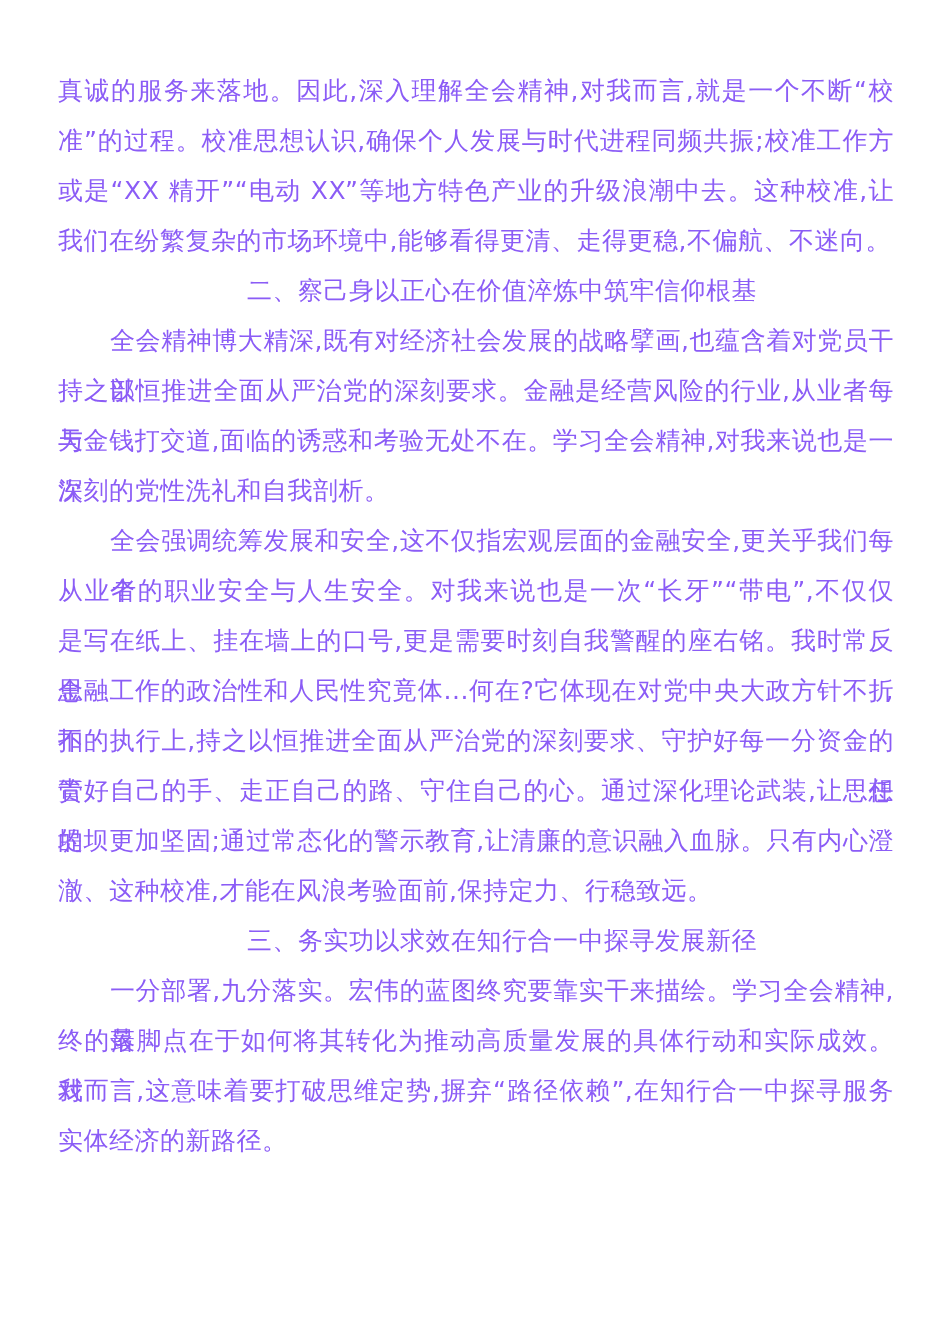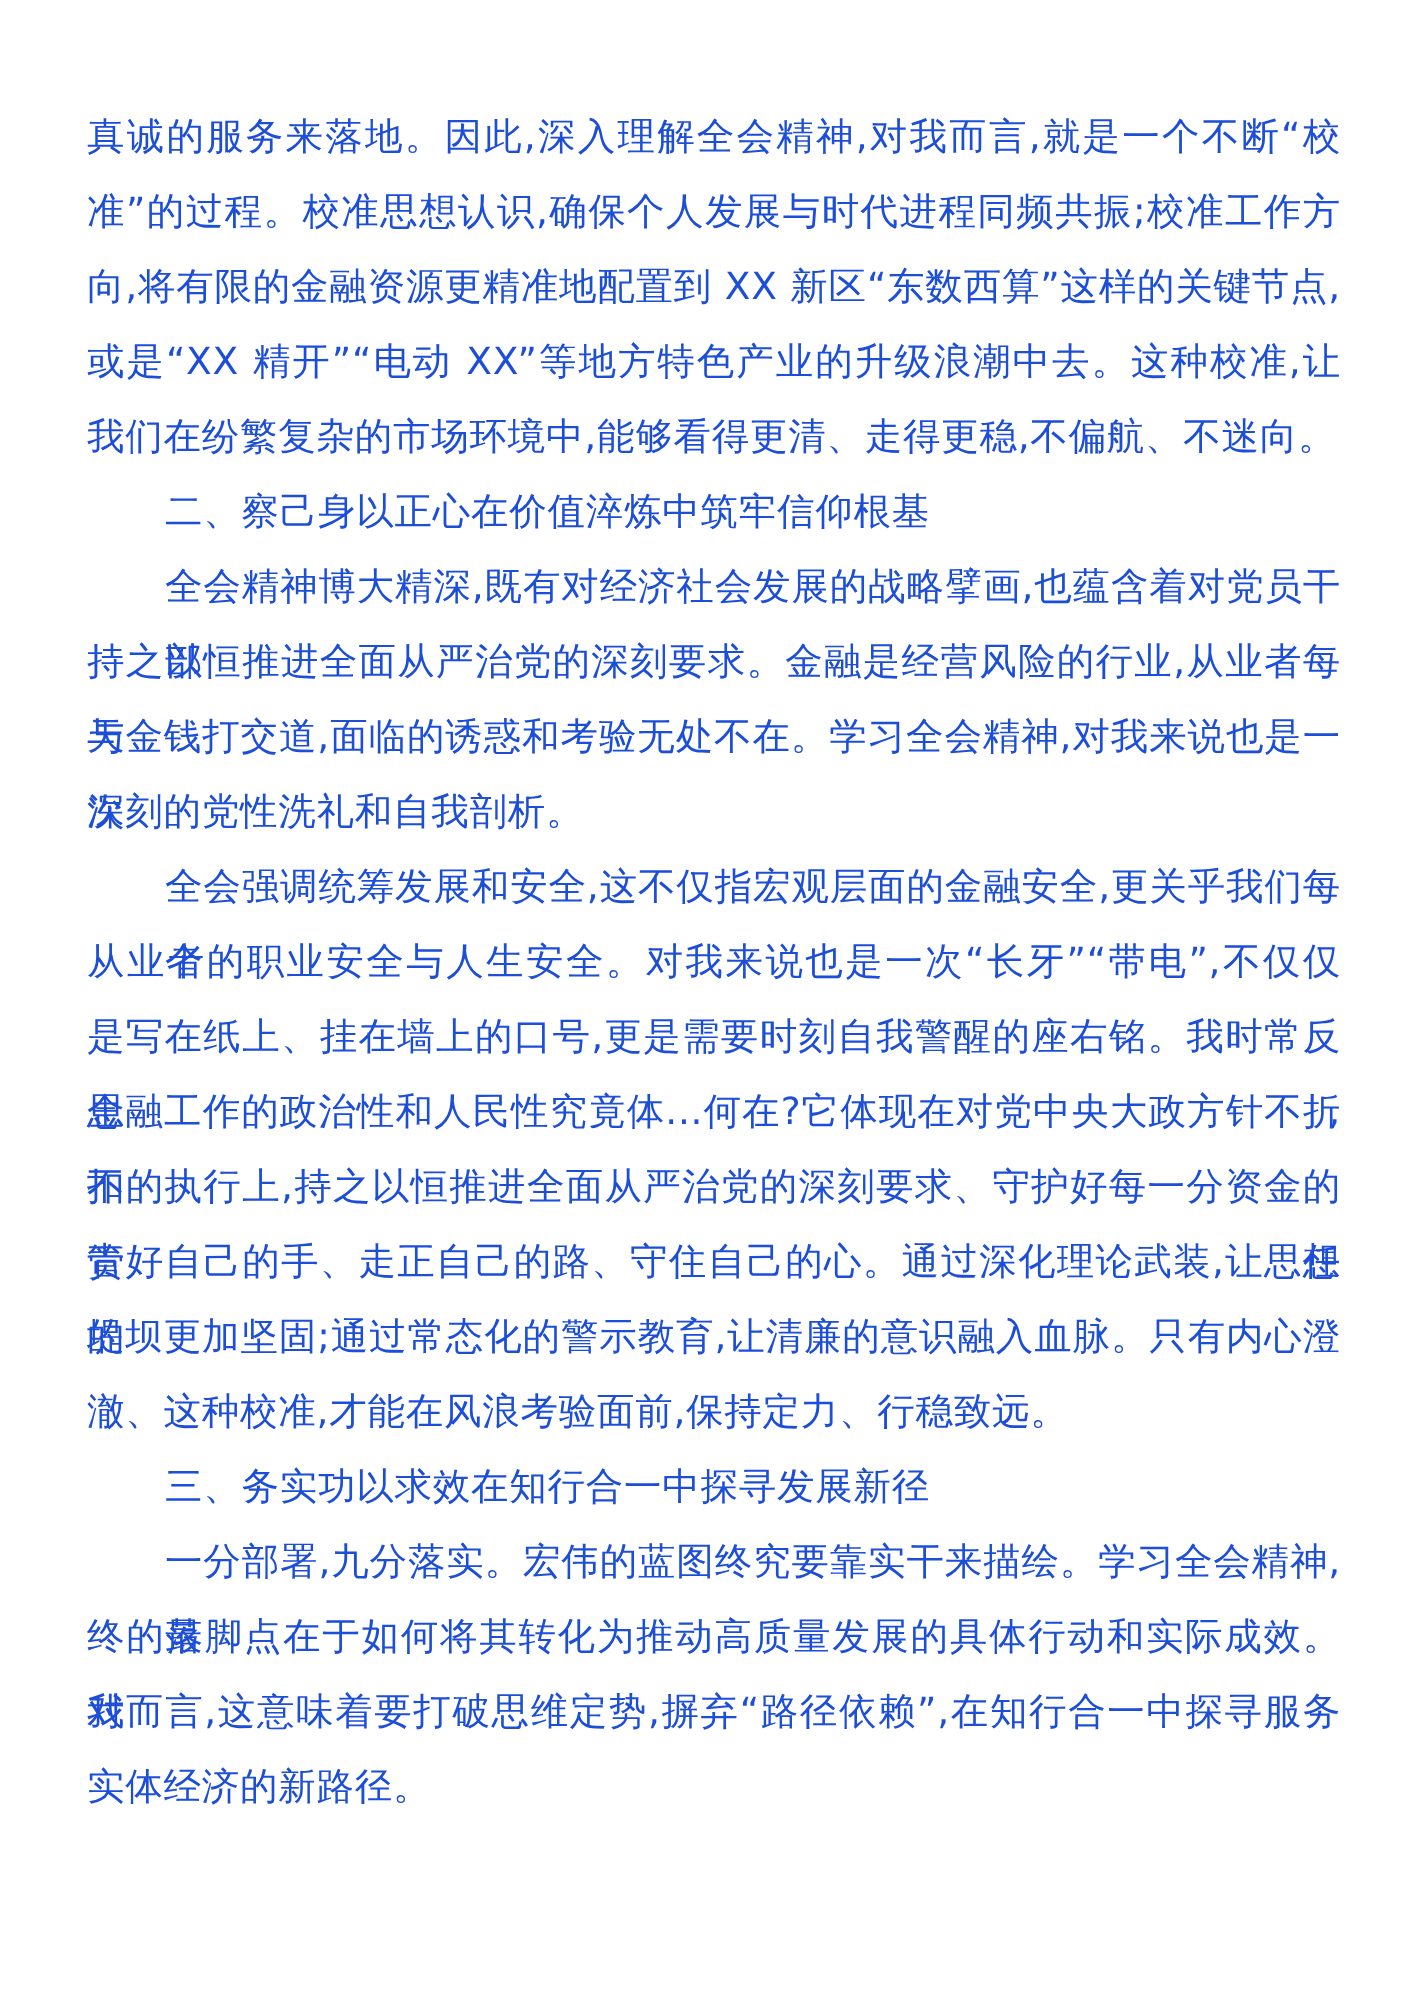--- a/index.html
+++ b/index.html
@@ -5,34 +5,33 @@
   html, body { margin: 0; padding: 0; background: #ffffff; }
   body { width: 950px; height: 1344px; overflow: hidden; position: relative; }
   .page {
     position: absolute;
     left: 58px;
     top: 66px;
     width: 836px;
     font-family: "DejaVu Sans", "Liberation Sans", sans-serif;
     font-size: 25px;
     line-height: 50px;
-    color: #1d4ed8;
+    color: #8b5cf6;
     letter-spacing: 0.5px;
   }
   .line { white-space: nowrap; height: 50px; overflow: visible; }
   .line.justify { text-align: justify; text-align-last: justify; white-space: normal; }
-  .indent { padding-left: 52px; }
+  .indent { padding-left: 52px; text-align: center; }
 </style>
 </head>
 <body>
 
 <div class="page">
   <div class="line justify">真诚的服务来落地。因此,深入理解全会精神,对我而言,就是一个不断“校</div>
   <div class="line justify">准”的过程。校准思想认识,确保个人发展与时代进程同频共振;校准工作方</div>
-  <div class="line justify">向,将有限的金融资源更精准地配置到 XX 新区“东数西算”这样的关键节点,</div>
   <div class="line justify">或是“XX 精开”“电动 XX”等地方特色产业的升级浪潮中去。这种校准,让</div>
   <div class="line">我们在纷繁复杂的市场环境中,能够看得更清、走得更稳,不偏航、不迷向。</div>
   <div class="line indent">二、察己身以正心在价值淬炼中筑牢信仰根基</div>
   <div class="line justify indent">全会精神博大精深,既有对经济社会发展的战略擘画,也蕴含着对党员干部</div>
   <div class="line justify">持之以恒推进全面从严治党的深刻要求。金融是经营风险的行业,从业者每天</div>
   <div class="line justify">与金钱打交道,面临的诱惑和考验无处不在。学习全会精神,对我来说也是一次</div>
   <div class="line">深刻的党性洗礼和自我剖析。</div>
   <div class="line justify indent">全会强调统筹发展和安全,这不仅指宏观层面的金融安全,更关乎我们每个</div>
   <div class="line justify">从业者的职业安全与人生安全。对我来说也是一次“长牙”“带电”,不仅仅</div>
   <div class="line justify">是写在纸上、挂在墙上的口号,更是需要时刻自我警醒的座右铭。我时常反思,</div>

